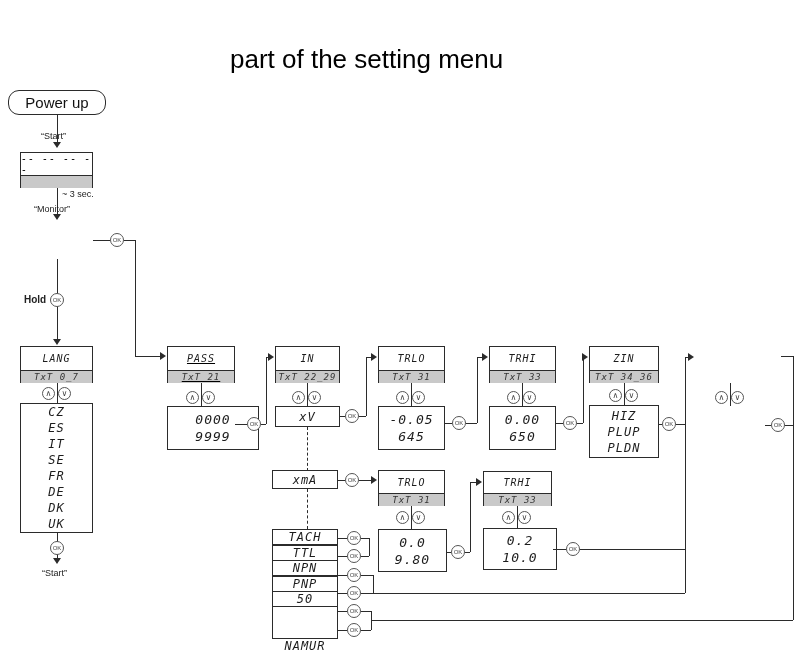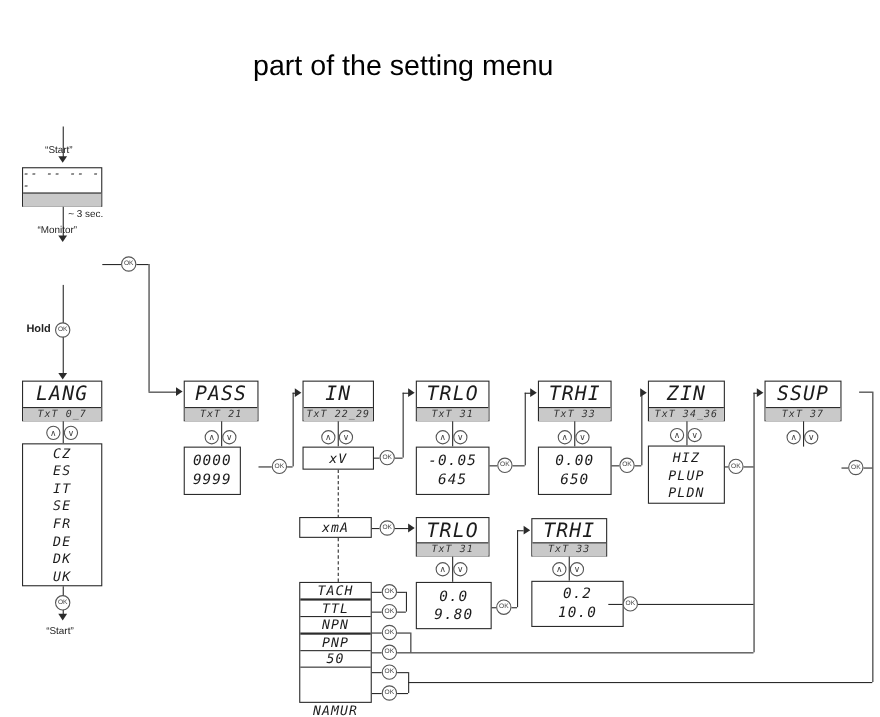--- a/index.html
+++ b/index.html
@@ -1,21 +1,21 @@
 <!DOCTYPE html>
 <html><head>
 <meta charset="utf-8">
 <style>
   html,body{margin:0;padding:0;background:#fff;}
   #stage{position:relative;width:800px;height:652px;background:#ffffff;overflow:hidden;
          font-family:"Liberation Sans",sans-serif;}
   .abs{position:absolute;}
   .seg{font-family:"DejaVu Sans Mono",monospace;font-style:italic;letter-spacing:1px;color:#1c1c1c;}
   .box{position:absolute;border:1px solid #2b2b2b;background:#fff;box-sizing:border-box;}
-  .mtitle{height:23px;display:flex;align-items:center;justify-content:center;font-size:18px;}
+  .mtitle{height:23px;display:flex;align-items:center;justify-content:center;font-size:10px;}
   .mband{height:13px;background:#c9c9c9;border-top:1px solid #2b2b2b;display:flex;align-items:center;
          justify-content:center;font-size:9px;box-sizing:border-box;color:#333;}
   .vbox{display:flex;flex-direction:column;align-items:center;justify-content:center;}
   .ok{position:absolute;width:14px;height:14px;border:1px solid #555;border-radius:50%;
       display:flex;align-items:center;justify-content:center;font-size:6px;color:#444;background:#fff;
       box-sizing:border-box;font-family:"Liberation Sans",sans-serif;letter-spacing:0;}
   .ud{position:absolute;width:13px;height:13px;border:1px solid #555;border-radius:50%;
       display:flex;align-items:center;justify-content:center;font-size:8px;color:#444;background:#fff;
       box-sizing:border-box;}
   .hl{position:absolute;background:#2b2b2b;height:1px;}
@@ -32,20 +32,22 @@
              border-bottom:1px solid #2b2b2b;box-sizing:border-box;}
   .stack-row:last-child{border-bottom:none;margin-top:32px;}
 </style>
 </head>
 <body>
 
 <div id="stage">
 
   <div class="lbl" style="left:230px;top:44px;font-size:26px;color:#000;">part of the setting menu</div>
 
+  <div class="abs" style="left:8px;top:90px;width:98px;height:25px;border:1.5px solid #2b2b2b;border-radius:11px;
+       display:flex;align-items:center;justify-content:center;font-size:15px;color:#111;box-sizing:border-box;">Power up</div>
 
   <div class="vl" style="left:57px;top:115px;height:28px;"></div>
   <div class="arr-d" style="left:53px;top:142px;"></div>
   <div class="lbl" style="left:41px;top:131px;font-size:9px;">“Start”</div>
 
   <div class="box" style="left:20px;top:152px;width:73px;height:36px;">
     <div class="disp-top seg" style="height:22px;font-size:10px;">-- -- -- --</div>
     <div class="disp-band" style="height:13px;"></div>
   </div>
   <div class="vl" style="left:57px;top:188px;height:27px;"></div>
@@ -91,32 +93,32 @@
     <span>DK</span>
     <span>UK</span>
   </div>
   <div class="vl" style="left:57px;top:533px;height:27px;"></div>
   <div class="ok" style="left:50px;top:541px;">
       <span>OK</span>
     </div>
   <div class="arr-d" style="left:53px;top:558px;"></div>
   <div class="lbl" style="left:42px;top:568px;font-size:9px;">“Start”</div>
 
-  <div class="box" style="left:167px;top:346px;width:68px;height:37px;">
+  <div class="box" style="left:167px;top:346px;width:68px;height:37px;text-decoration:underline;">
     <div class="mtitle seg">PASS</div>
     <div class="mband seg">TxT 21</div>
   </div>
   <div class="vl" style="left:201px;top:383px;height:23px;"></div>
   <div class="ud" style="left:186px;top:391px;">
       <span>∧</span>
     </div>
   <div class="ud" style="left:202px;top:391px;">
       <span>∨</span>
     </div>
-  <div class="box vbox seg" style="left:167px;top:406px;width:52px;height:44px;font-size:13px;line-height:17px;">
+  <div class="box vbox seg" style="left:167px;top:406px;width:92px;height:44px;font-size:13px;line-height:17px;">
     <span>0000</span>
     <span>9999</span>
   </div>
   <div class="hl" style="left:235px;top:424px;width:12px;"></div>
   <div class="ok" style="left:247px;top:417px;">
       <span>OK</span>
     </div>
   <div class="hl" style="left:261px;top:424px;width:5px;"></div>
   <div class="vl" style="left:266px;top:357px;height:67px;"></div>
   <div class="hl" style="left:266px;top:357px;width:5px;"></div>
@@ -213,24 +215,20 @@
   </div>
   <div class="hl" style="left:659px;top:424px;width:3px;"></div>
   <div class="ok" style="left:662px;top:417px;">
       <span>OK</span>
     </div>
   <div class="hl" style="left:676px;top:424px;width:9px;"></div>
   <div class="vl" style="left:685px;top:357px;height:236px;"></div>
   <div class="hl" style="left:685px;top:357px;width:5px;"></div>
   <div class="arr-r" style="left:688px;top:353px;"></div>
 
-  <div class="box" style="left:695px;top:346px;width:70px;height:37px;">
-    <div class="mtitle seg">SSUP</div>
-    <div class="mband seg">TxT 37</div>
-  </div>
   <div class="vl" style="left:730px;top:383px;height:23px;"></div>
   <div class="ud" style="left:715px;top:391px;">
       <span>∧</span>
     </div>
   <div class="ud" style="left:731px;top:391px;">
       <span>∨</span>
     </div>
   <div class="hl" style="left:765px;top:425px;width:6px;"></div>
   <div class="ok" style="left:771px;top:418px;">
       <span>OK</span>
@@ -277,21 +275,21 @@
     <div class="mtitle seg" style="height:21px;">TRHI</div>
     <div class="mband seg">TxT 33</div>
   </div>
   <div class="vl" style="left:517px;top:506px;height:22px;"></div>
   <div class="ud" style="left:502px;top:511px;">
       <span>∧</span>
     </div>
   <div class="ud" style="left:518px;top:511px;">
       <span>∨</span>
     </div>
-  <div class="box vbox seg" style="left:483px;top:528px;width:84px;height:42px;font-size:13px;line-height:17px;">
+  <div class="box vbox seg" style="left:483px;top:528px;width:74px;height:42px;font-size:13px;line-height:17px;">
     <span>0.2</span>
     <span>10.0</span>
   </div>
   <div class="hl" style="left:553px;top:549px;width:13px;"></div>
   <div class="ok" style="left:566px;top:542px;">
       <span>OK</span>
     </div>
   <div class="hl" style="left:580px;top:549px;width:105px;"></div>
 
   <div class="box seg" style="left:272px;top:529px;width:66px;height:110px;display:flex;flex-direction:column;">

